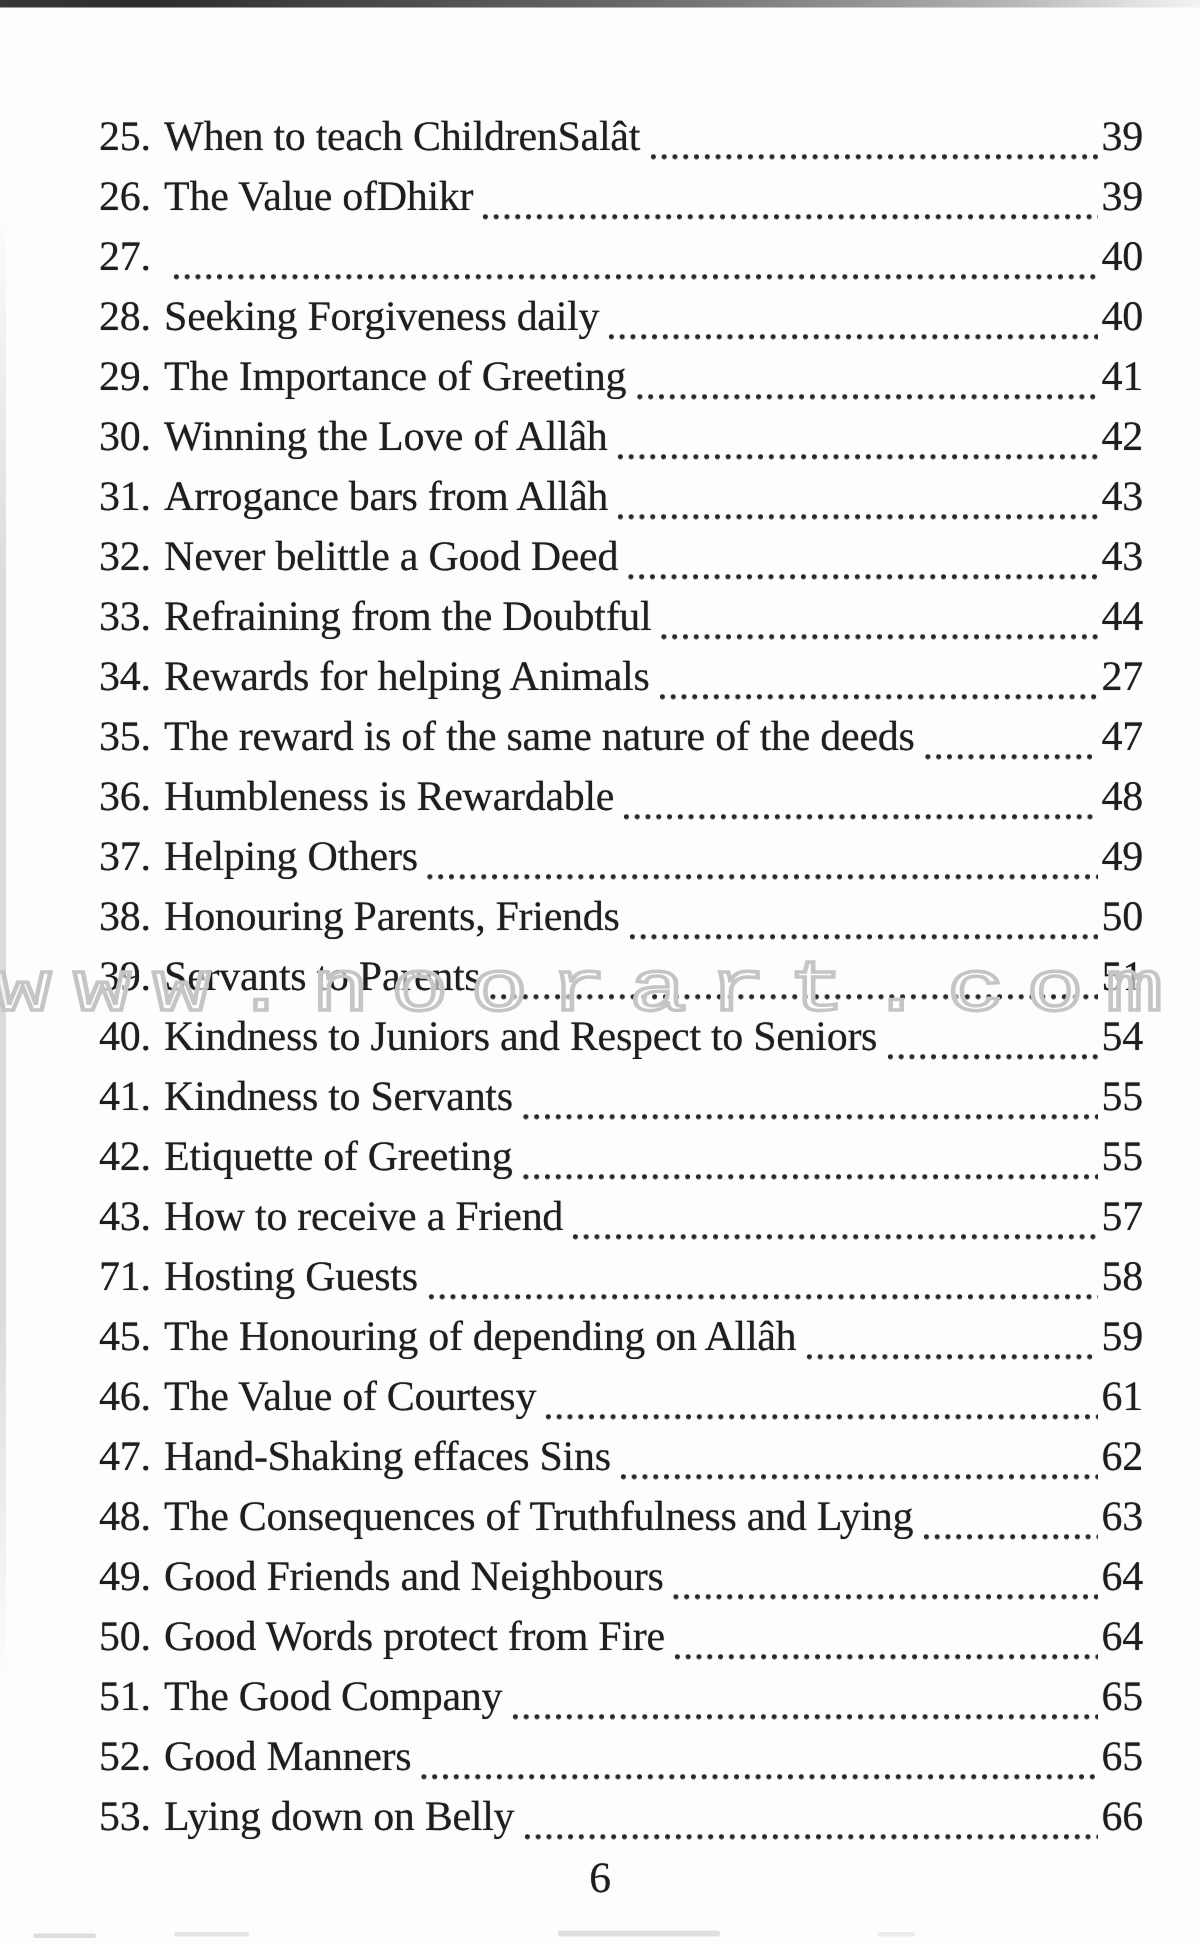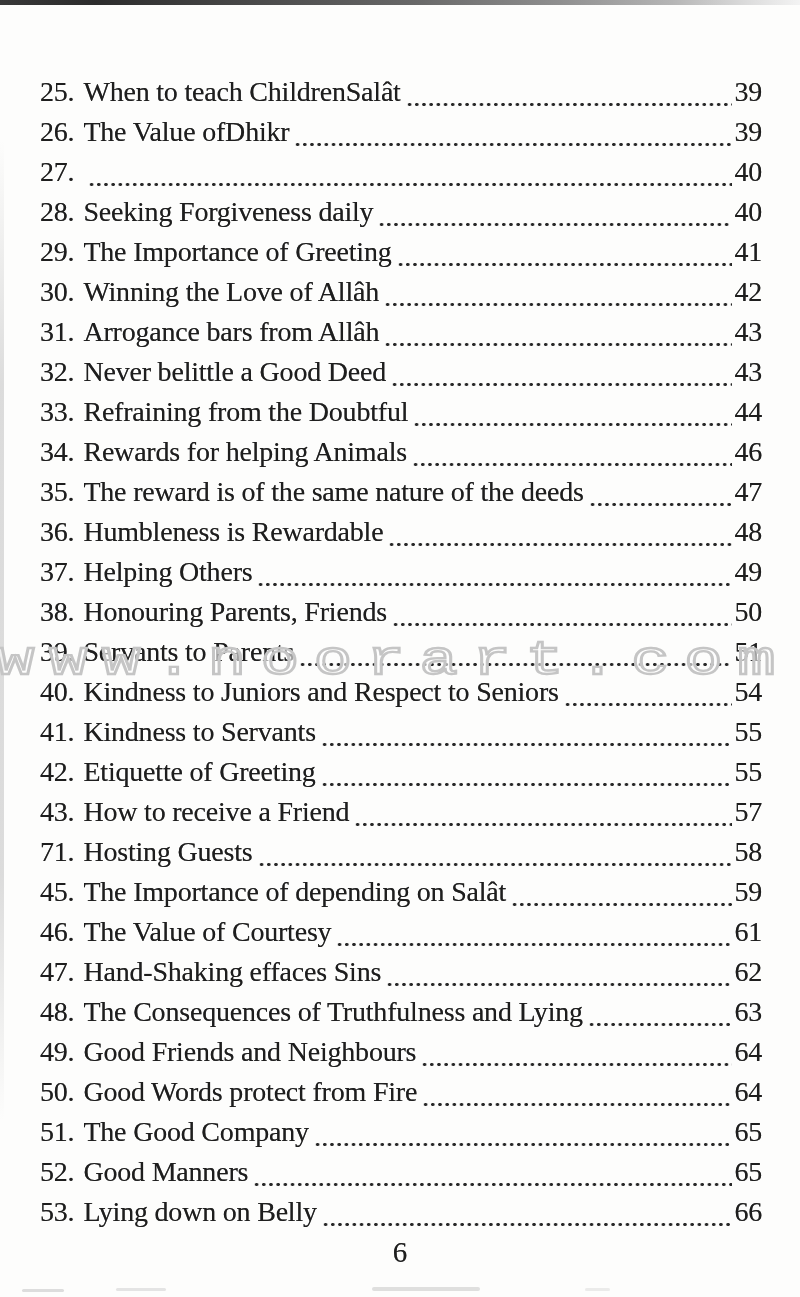--- a/index.html
+++ b/index.html
@@ -31,21 +31,21 @@
     position: absolute;
     left: 0; top: 140px;
     width: 4px; height: 980px;
     background: linear-gradient(to bottom,
       rgba(205,205,205,0) 0%, rgba(202,202,202,0.65) 25%,
       rgba(202,202,202,0.65) 75%, rgba(205,205,205,0) 100%);
   }
   .toc {
     position: absolute;
     top: 76px;
-    left: 40px;
+    left: 66px;
     right: 38px;
   }
   .toc-row {
     display: flex;
     align-items: baseline;
     height: 40px;
     font-size: 28px;
     letter-spacing: -0.2px;
     text-shadow: 0 0 0.6px rgba(30,30,30,0.65);
     white-space: nowrap;
@@ -183,21 +183,21 @@
       <span class="title-italic"></span>
       <span class="dots"></span>
       <span class="pagenum">44</span>
     </div>
 
     <div class="toc-row">
       <span class="num">34.</span>
       <span class="title">Rewards for helping Animals</span>
       <span class="title-italic"></span>
       <span class="dots"></span>
-      <span class="pagenum">46</span>
+      <span class="pagenum">27</span>
     </div>
 
     <div class="toc-row">
       <span class="num">35.</span>
       <span class="title">The reward is of the same nature of the deeds</span>
       <span class="title-italic"></span>
       <span class="dots"></span>
       <span class="pagenum">47</span>
     </div>
 
@@ -268,21 +268,21 @@
     <div class="toc-row">
       <span class="num">71.</span>
       <span class="title">Hosting Guests</span>
       <span class="title-italic"></span>
       <span class="dots"></span>
       <span class="pagenum">58</span>
     </div>
 
     <div class="toc-row">
       <span class="num">45.</span>
-      <span class="title">The Importance of depending on Salât</span>
+      <span class="title">The Honouring of depending on Allâh</span>
       <span class="title-italic"></span>
       <span class="dots"></span>
       <span class="pagenum">59</span>
     </div>
 
     <div class="toc-row">
       <span class="num">46.</span>
       <span class="title">The Value of Courtesy</span>
       <span class="title-italic"></span>
       <span class="dots"></span>

